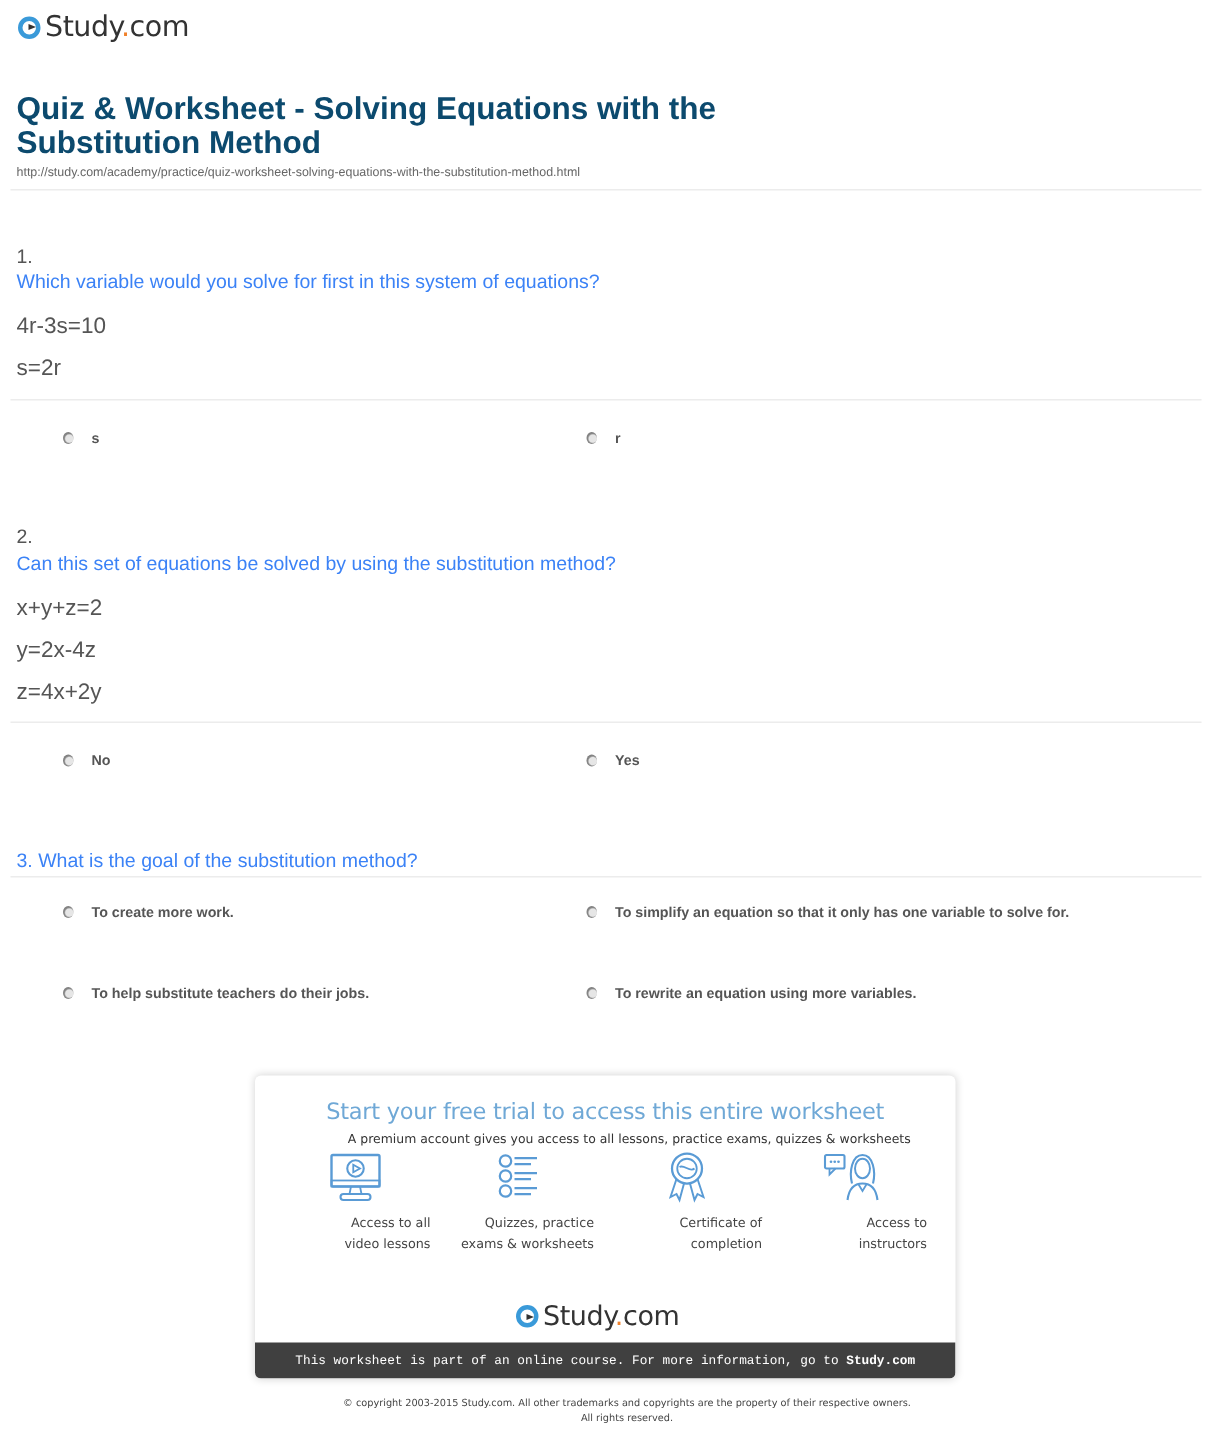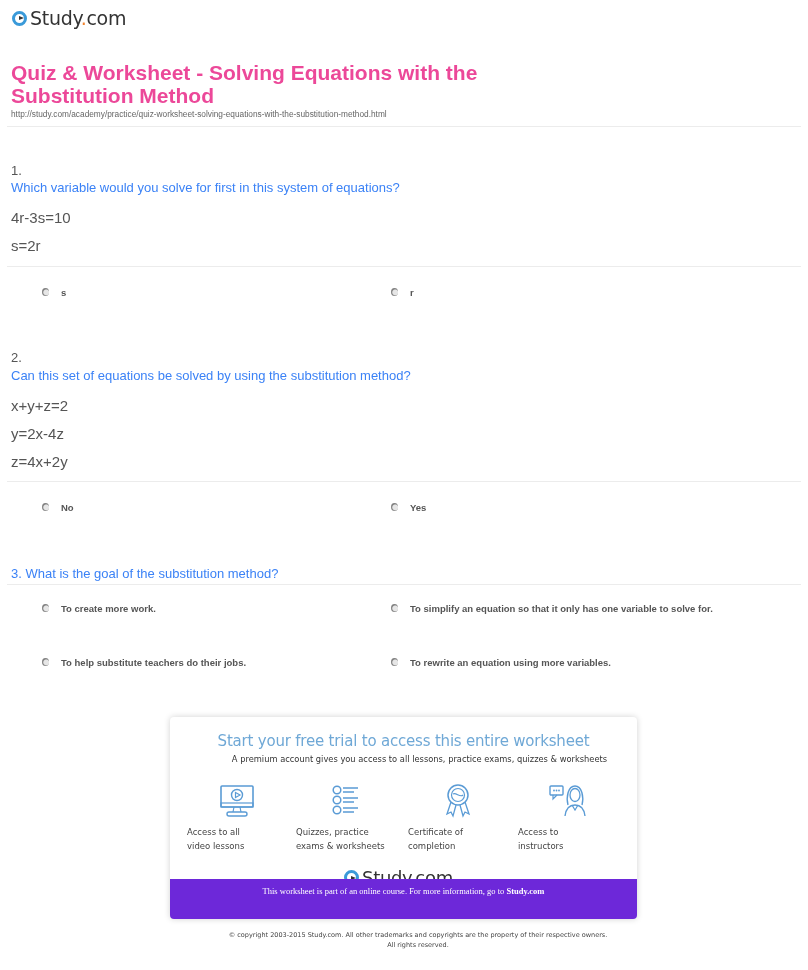--- a/index.html
+++ b/index.html
@@ -8,47 +8,47 @@
 
   .logo { position: absolute; display: flex; align-items: center; }
   .logo .mark { width: 15px; height: 15px; border-radius: 50%; border: 3px solid #3a9ad9; position: relative; margin-right: 3px; background: #fff; }
   .logo .mark::after { content: ""; position: absolute; left: 4px; top: 2.5px; width: 0; height: 0;
       border-left: 5px solid #333; border-top: 2.8px solid transparent; border-bottom: 2.8px solid transparent; }
   .logo .word { font-family: "DejaVu Sans", sans-serif; font-size: 19px; color: #333; letter-spacing: -0.3px; }
   .logo .dot { color: #f0812b; }
   #top-logo { left: 12px; top: 7px; }
 
   .title { position: absolute; left: 11px; top: 61px; width: 520px; font-family: "Liberation Sans", sans-serif;
-      font-weight: bold; font-size: 21px; line-height: 23px; color: #ec4899; }
+      font-weight: bold; font-size: 21px; line-height: 23px; color: #0c4a6e; }
   .url { position: absolute; left: 11px; top: 109px; font-size: 8.3px; color: #666; }
 
   .hr { position: absolute; left: 7px; right: 7px; height: 1px; background: #ececec; }
 
   .qnum { position: absolute; left: 11px; font-size: 13px; color: #555; }
   .qtext { position: absolute; left: 11px; font-size: 13px; color: #3b82f6; white-space: nowrap; }
   .eq { position: absolute; left: 11px; font-size: 15px; color: #555; }
 
   .opt { position: absolute; display: flex; align-items: flex-start; }
   .radio { width: 7px; height: 8px; border-radius: 50%; background: radial-gradient(circle at 60% 55%, #e6e6e6 0 40%, #888 55%, #666 100%);
       margin-right: 12px; margin-top: 2px; flex: none; }
   .opt-label { font-size: 9.5px; font-weight: bold; color: #555; line-height: 14px; font-family: "Liberation Sans", sans-serif; }
 
   .promo { position: absolute; left: 170px; top: 717px; width: 467px; height: 202px; background: #fff;
       border-radius: 4px; box-shadow: 0 0 6px rgba(0,0,0,0.18); overflow: hidden; }
   .promo-title { position: absolute; left: 0; right: 0; top: 15px; text-align: center; font-family: "DejaVu Sans", sans-serif;
       font-size: 15px; color: #6fa8d6; font-weight: normal; letter-spacing: -0.2px; }
   .promo-sub { position: absolute; left: 0; right: 0; top: 37px; text-align: center; font-family: "DejaVu Sans", sans-serif;
       font-size: 8.3px; color: #333; padding-left: 32px; }
-  .feat { position: absolute; top: 66px; width: 100px; text-align: left; }
+  .feat { position: absolute; top: 50px; width: 100px; text-align: right; }
   .feat svg { display: block; margin: 0 auto; }
   .feat-label { margin-top: 6px; font-family: "DejaVu Sans", sans-serif; font-size: 8.5px; line-height: 14px; color: #444; }
   #promo-logo { left: 174px; top: 150px; }
   #promo-logo .word { font-size: 18px; }
-  .promo-bar { position: absolute; left: 0; right: 0; bottom: 0; height: 40px; background: #6d28d9; color: #fff;
-      text-align: center; font-family: Liberation Serif, serif; font-size: 8.5px; line-height: 24px; }
+  .promo-bar { position: absolute; left: 0; right: 0; bottom: 0; height: 24px; background: #404040; color: #fff;
+      text-align: center; font-family: Liberation Mono, monospace; font-size: 8.5px; line-height: 24px; }
   .promo-bar b { font-weight: bold; }
 
   .copyright { position: absolute; left: 0; right: 0; top: 930px; text-align: center; font-family: "DejaVu Sans", sans-serif;
       font-size: 6.5px; line-height: 10px; color: #444; padding-left: 28px; }
 </style>
 </head>
 <body>
 
 <div class="logo" id="top-logo">
   <span class="mark"></span>

